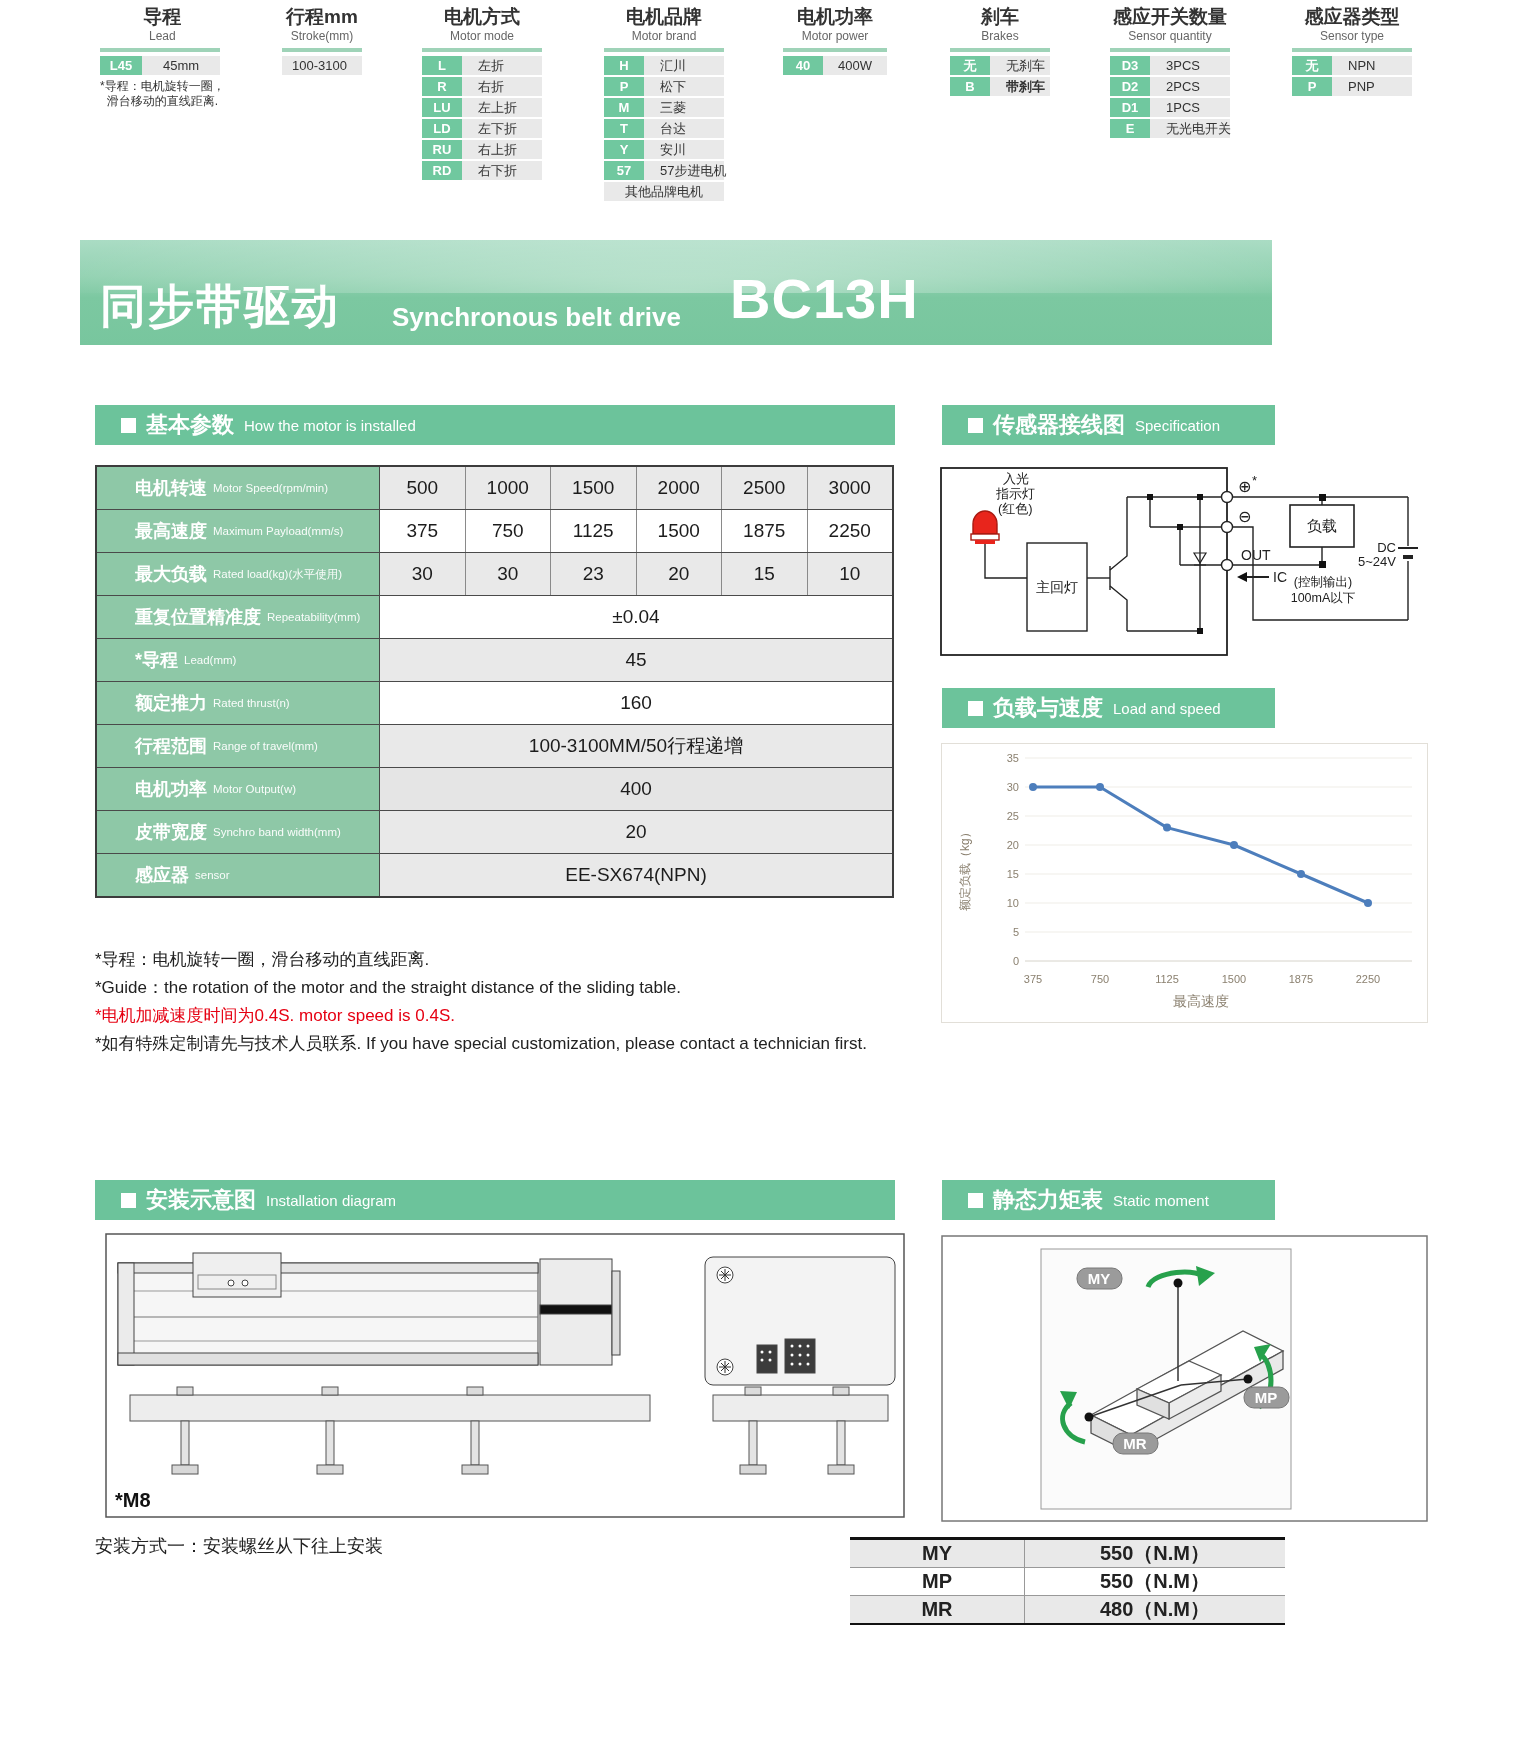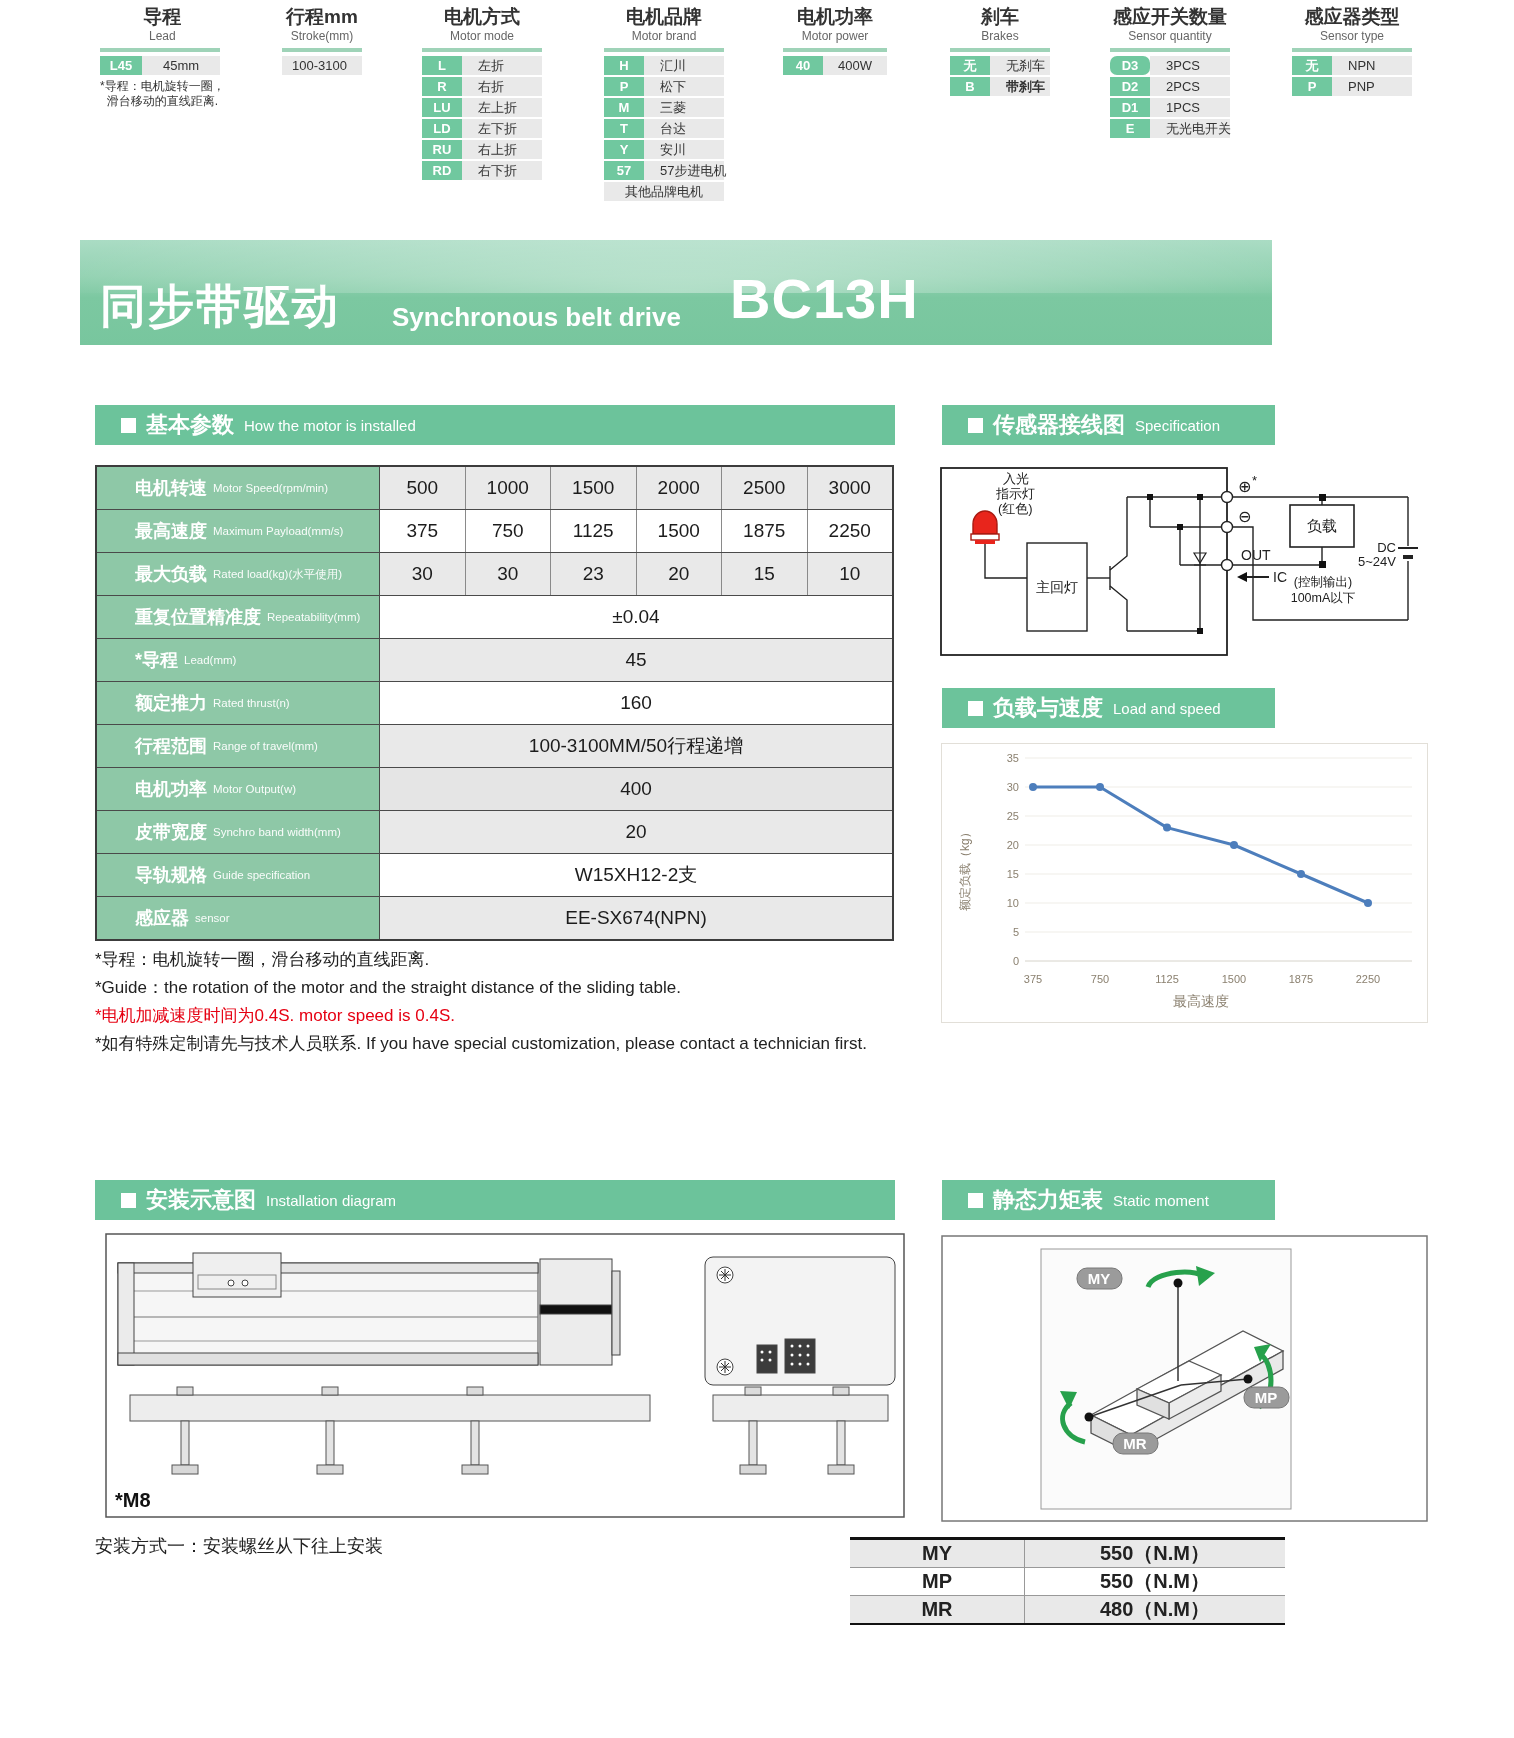--- a/index.html
+++ b/index.html
@@ -166,21 +166,21 @@
         <div class="sel-row">
           <div class="sel-code" style="width: 40px;">B</div>
           <div class="sel-label" style="width: 60px; font-weight: bold;">带刹车</div>
         </div>
       </div>
       <div class="sel-col" style="left: 1110px;">
         <div class="sel-title">感应开关数量</div>
         <div class="sel-sub">Sensor quantity</div>
         <div class="sel-bar" style="width: 120px;"></div>
         <div class="sel-row">
-          <div class="sel-code" style="width: 40px; border-radius: 7px;">D3</div>
+          <div class="sel-code" style="width: 40px;">D3</div>
           <div class="sel-label" style="width: 80px;">3PCS</div>
         </div>
         <div class="sel-row">
           <div class="sel-code" style="width: 40px;">D2</div>
           <div class="sel-label" style="width: 80px;">2PCS</div>
         </div>
         <div class="sel-row">
           <div class="sel-code" style="width: 40px;">D1</div>
           <div class="sel-label" style="width: 80px;">1PCS</div>
         </div>
@@ -310,27 +310,20 @@
       </div>
       <div class="p-row">
         <div class="p-label">
           <span class="cn">皮带宽度</span>
           <span class="en">Synchro band width(mm)</span>
         </div>
         <div class="p-val" style="background: rgb(233, 233, 233); border-right: none;">20</div>
       </div>
       <div class="p-row">
         <div class="p-label">
-          <span class="cn">导轨规格</span>
-          <span class="en">Guide specification</span>
-        </div>
-        <div class="p-val" style="background: rgb(255, 255, 255); border-right: none;">W15XH12-2支</div>
-      </div>
-      <div class="p-row">
-        <div class="p-label">
           <span class="cn">感应器</span>
           <span class="en">sensor</span>
         </div>
         <div class="p-val" style="background: rgb(233, 233, 233); border-right: none;">EE-SX674(NPN)</div>
       </div>
     </div>
 
   <div id="footnotes">
       <div class="fnote">*导程：电机旋转一圈，滑台移动的直线距离.</div>
       <div class="fnote">*Guide：the rotation of the motor and the straight distance of the sliding table.</div>

